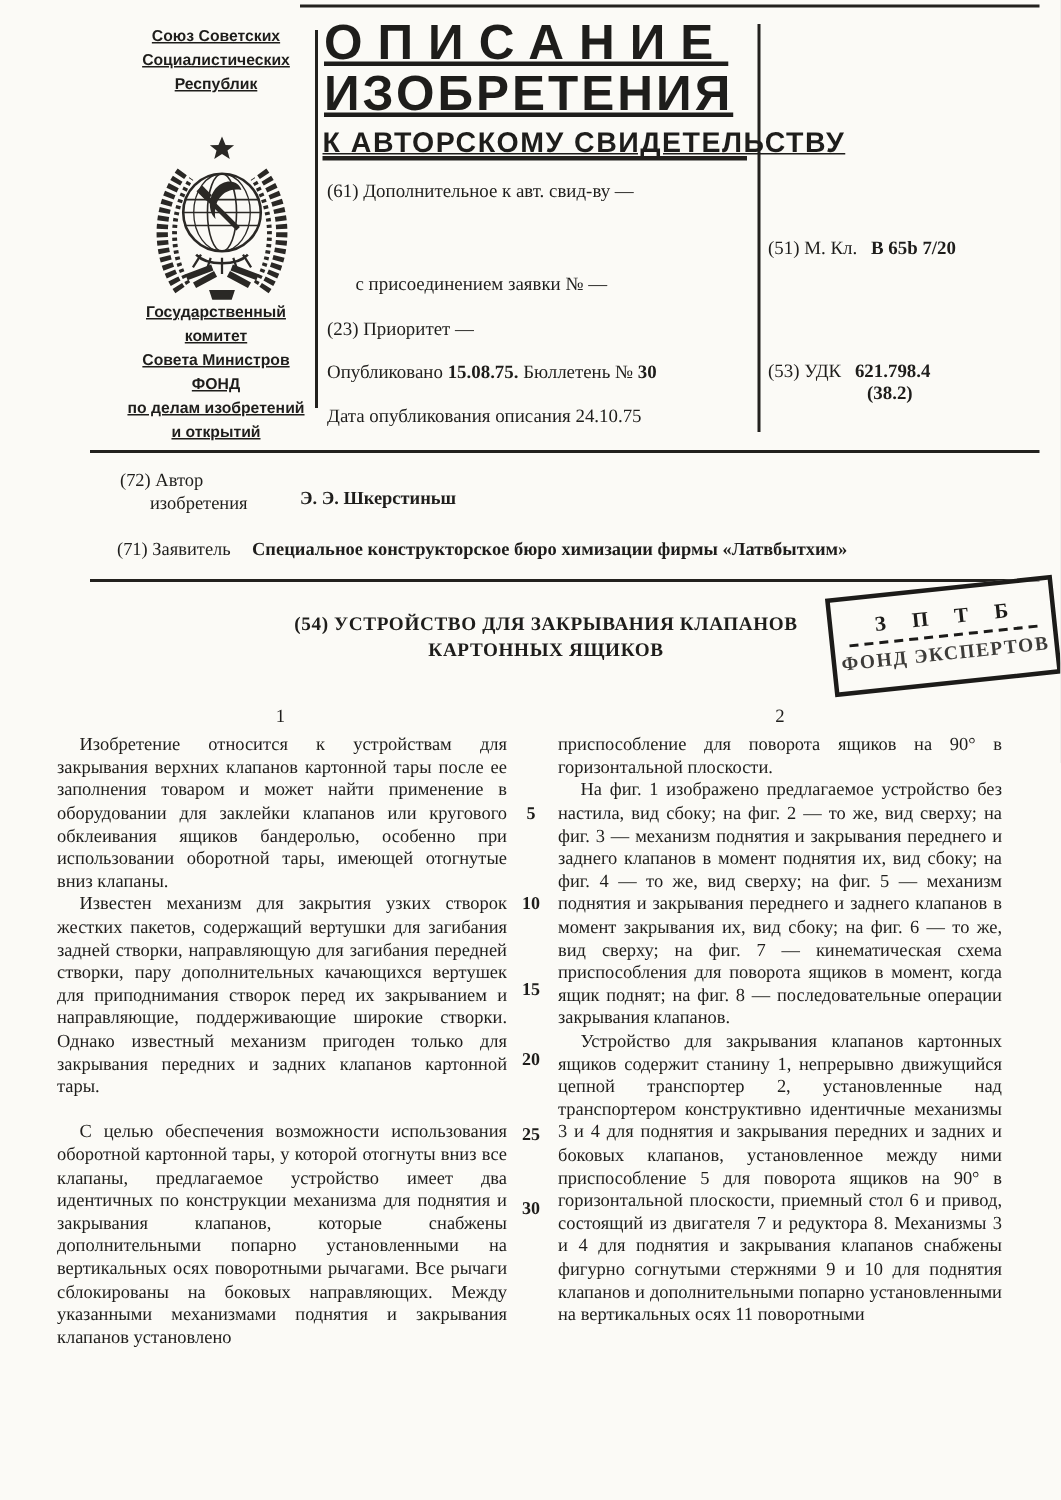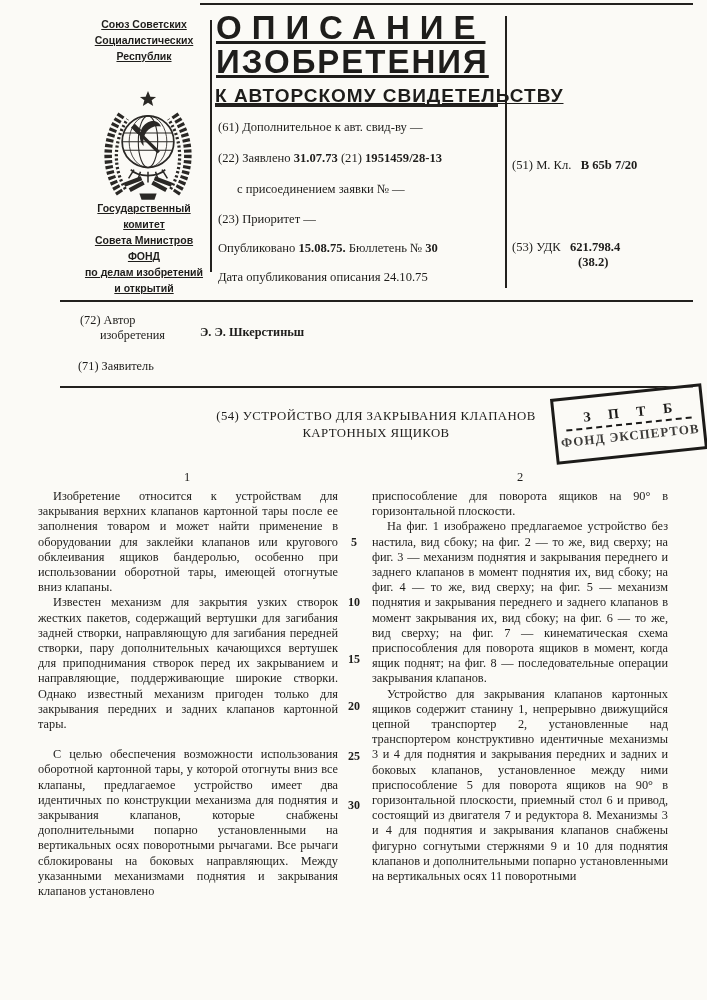--- a/index.html
+++ b/index.html
@@ -19,21 +19,21 @@
   .h-big{left:216px;width:284px;font-weight:bold;white-space:nowrap;font-size:33px;line-height:33px;}
   .h-sub{left:215px;width:283px;text-align:left;font-weight:bold;font-size:19px;letter-spacing:1px;white-space:nowrap;}
   .brow{left:218px;font-size:12.6px;white-space:nowrap;}
   
   .code-small{font-size:12px;}
   .pubnum{font-size:28px;font-weight:bold;letter-spacing:1px;}
   .rrow{left:512px;font-size:12.6px;white-space:nowrap;}
   
   .arow{font-size:12.3px;white-space:nowrap;}
   
-  .ititle{left:96px;width:560px;text-align:center;font-weight:normal;font-size:12.8px;letter-spacing:.4px;line-height:17px;}
+  .ititle{left:84px;width:560px;text-align:center;font-weight:bold;font-size:12.8px;letter-spacing:.4px;line-height:17px;}
   
   .stamp{
     left:553px;top:391px;width:146px;height:60px;
     border:3px solid #1c1b19;transform:rotate(-6deg);
     display:flex;flex-direction:column;justify-content:center;align-items:center;
     color:#1c1b19;background:rgba(251,250,246,.6);
   }
   .stamp .l1{font-weight:bold;font-size:14px;letter-spacing:7px;padding-left:7px;}
   .stamp .sep{width:86%;border-top:2px dashed #1c1b19;margin:2px 0 3px 0;}
   .stamp .l2{font-weight:bold;font-size:13px;letter-spacing:1px;opacity:.85;}
@@ -96,26 +96,20 @@
 
   <div class="rule" style="left:210px;top:20px;width:2px;height:252px;"></div>
   <div class="rule" style="left:505px;top:16px;width:2px;height:272px;"></div>
 
   <div class="abs sans h-big" style="top:11px;letter-spacing:10px;">ОПИСАНИЕ</div>
   <div class="abs sans h-big" style="top:45px;letter-spacing:2px;">ИЗОБРЕТЕНИЯ</div>
   <div class="abs sans h-sub" style="top:85px;">К АВТОРСКОМУ СВИДЕТЕЛЬСТВУ</div>
   <div class="rule" style="left:215px;top:104px;width:283px;height:3px;"></div>
 
   <div class="abs brow" style="top:120px;">(61) Дополнительное к авт. свид-ву  —</div>
-  <div class="abs brow" style="top:151px;">
-    <span>(22) Заявлено</span>
-    <span class="b">31.07.73</span>
-    <span>(21)</span>
-    <span class="b">1951459/28-13</span>
-  </div>
   <div class="abs brow" style="top:182px;left:237px;">с  присоединением  заявки  №  —</div>
   <div class="abs brow" style="top:212px;">(23) Приоритет  —</div>
   <div class="abs brow" style="top:241px;">
     <span>Опубликовано</span>
     <span class="b">15.08.75.</span>
     <span>Бюллетень №</span>
     <span class="b">30</span>
   </div>
   <div class="abs brow" style="top:270px;">Дата опубликования описания 24.10.75</div>
 
@@ -129,20 +123,21 @@
   </div>
   <div class="abs rrow b" style="top:255px;left:578px;">(38.2)</div>
 
   <div class="rule" style="left:60px;top:300px;width:633px;height:2px;"></div>
 
   <div class="abs arow" style="left:80px;top:313px;">(72) Автор</div>
   <div class="abs arow" style="left:100px;top:328px;">изобретения</div>
   <div class="abs arow b" style="left:200px;top:325px;width:420px;">Э. Э. Шкерстиньш</div>
 
   <div class="abs arow" style="left:78px;top:359px;">(71) Заявитель</div>
+  <div class="abs arow b" style="left:168px;top:359px;">Специальное конструкторское бюро химизации фирмы «Латвбытхим»</div>
 
   <div class="rule" style="left:60px;top:386px;width:633px;height:2px;"></div>
 
   <div class="abs ititle" style="top:408px;">
     <div>(54) УСТРОЙСТВО ДЛЯ ЗАКРЫВАНИЯ КЛАПАНОВ</div>
     <div>КАРТОННЫХ ЯЩИКОВ</div>
   </div>
 
   <div class="abs stamp">
     <div class="l1">З П Т Б</div>

